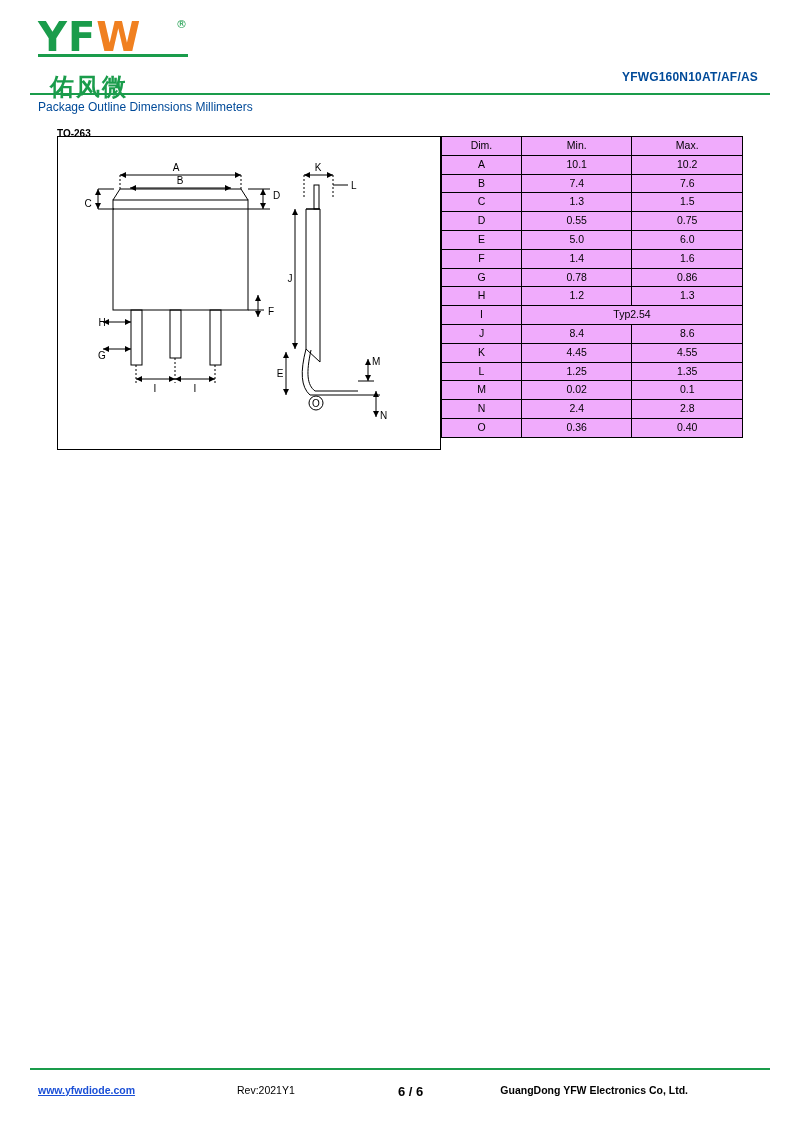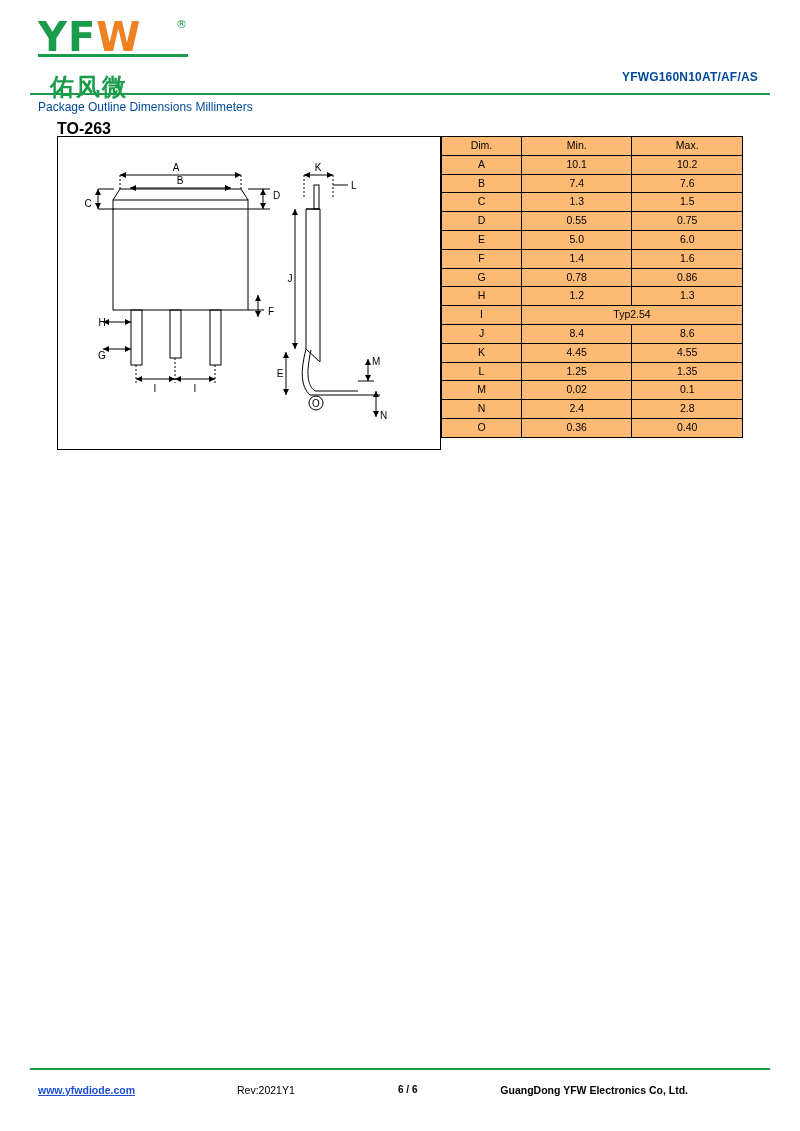--- a/index.html
+++ b/index.html
@@ -93,22 +93,22 @@
     position: absolute;
     left: 38px;
     top: 100px;
     font-size: 12px;
     font-weight: normal;
     color: #004a99;
   }
   .package-label {
     position: absolute;
     left: 57px;
-    top: 120px;
-    font-size: 16px;
+    top: 128px;
+    font-size: 10px;
     font-weight: bold;
     color: #000;
   }
 
   
   .drawing-box {
     position: absolute;
     left: 57px;
     top: 136px;
     width: 384px;
@@ -119,21 +119,21 @@
   }
 
   
   .dim-table {
     position: absolute;
     left: 441px;
     top: 136px;
     width: 302px;
     border-collapse: collapse;
     font-size: 10.5px;
-    background: #fdba74;
+    background: #f0abfc;
   }
   .dim-table td, .dim-table th {
     border: 1px solid #000;
     text-align: center;
     height: 17.8px;
     padding: 0;
     line-height: 17.8px;
     font-weight: normal;
   }
   .dim-table .col-dim { width: 80px; }
@@ -173,21 +173,21 @@
     left: 237px;
     top: 6px;
     font-weight: normal;
     font-size: 10.5px;
   }
   .footer .page {
     position: absolute;
     left: 398px;
     top: 6px;
     font-weight: bold;
-    font-size: 10px;
+    font-size: 13px;
   }
   .footer .company {
     position: absolute;
     right: 40px;
     top: 6px;
     font-weight: bold;
     font-size: 10.5px;
   }
 
   

